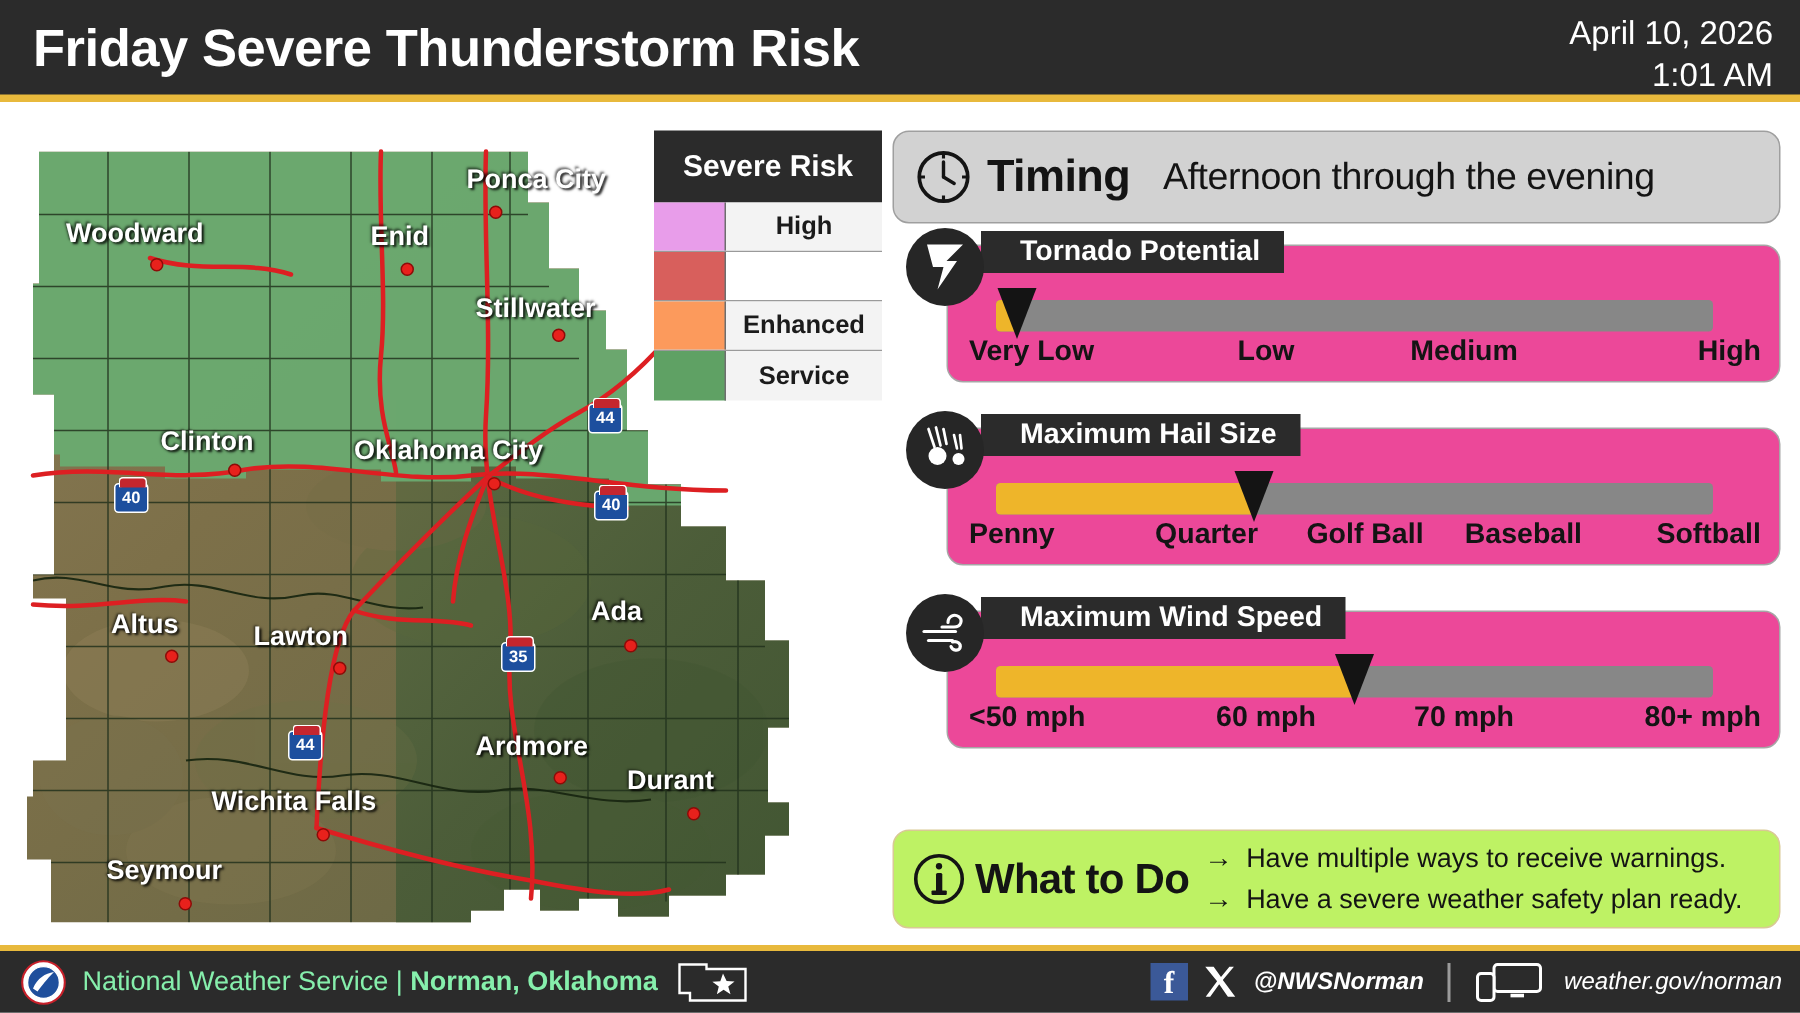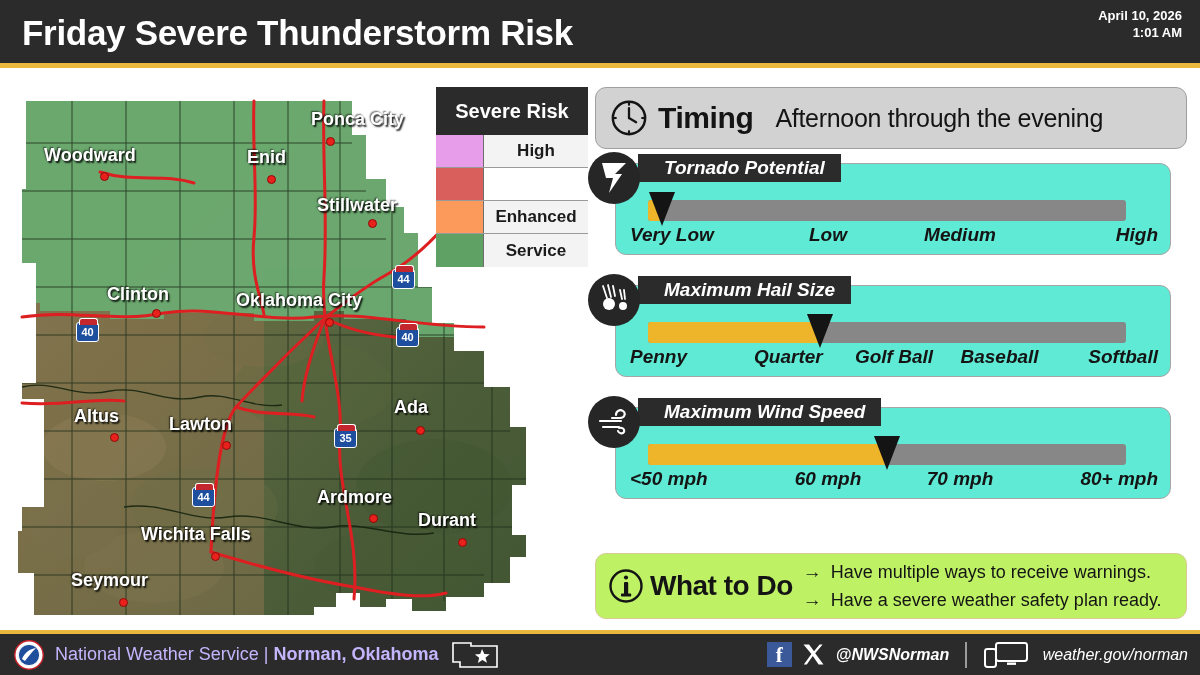--- a/index.html
+++ b/index.html
@@ -18,21 +18,21 @@
     border-bottom: 5px solid #e8b93c;
   }
   #header-title {
     position: absolute; left: 22px; top: 13px;
     font-size: 35px; font-weight: bold; color: #ffffff;
     letter-spacing: -0.3px;
   }
   #header-datetime {
     position: absolute; right: 18px; top: 8px;
     text-align: right; color: #ffffff;
-    font-size: 13px; font-weight: bold; line-height: 1.28;
+    font-size: 22px; font-weight: normal; line-height: 1.28;
   }
 
   
   #body-area {
     position: absolute; left: 0; top: 73px; width: 1200px; height: 557px;
     background: #ffffff;
   }
 
   
   #map-wrap {
@@ -97,22 +97,22 @@
   #timing-word {
     margin-left: 10px; font-size: 30px; font-weight: bold; color: #141414;
     letter-spacing: -0.4px;
   }
   #timing-text {
     margin-left: 22px; font-size: 25px; color: #141414; letter-spacing: -0.3px;
   }
 
   
   .risk-panel {
-    position: absolute; left: 20px; width: 556px; height: 92px;
-    background: #5eead4; border: 1.5px solid #a6a6a6; border-radius: 11px; font-style: italic;
+    position: absolute; left: 36px; width: 556px; height: 92px;
+    background: #ec4899; border: 1.5px solid #a6a6a6; border-radius: 11px;
   }
   .risk-icon-circle {
     position: absolute; left: -28px; top: -12px; width: 52px; height: 52px;
     border-radius: 50%; background: #262626; z-index: 4;
   }
   .risk-icon-circle svg { position: absolute; left: 7px; top: 7px; }
   .risk-title {
     position: absolute; left: 22px; top: -10px; height: 28px;
     background: #2b2b2b; color: #ffffff;
     font-size: 19px; font-weight: bold;
@@ -166,21 +166,21 @@
   #footer {
     position: absolute; left: 0; bottom: 0; width: 1200px; height: 45px;
     background: #2b2b2b; border-top: 4px solid #e8b93c;
   }
   #footer-left {
     position: absolute; left: 14px; top: 0; height: 41px;
     display: flex; align-items: center;
   }
   .noaa-logo { width: 30px; height: 30px; flex: 0 0 30px; }
   #footer-nws {
-    margin-left: 11px; color: #c4b5fd; font-size: 18px; white-space: nowrap;
+    margin-left: 11px; color: #86efac; font-size: 18px; white-space: nowrap;
   }
   #footer-nws b { font-weight: bold; }
   .ok-outline { margin-left: 12px; width: 50px; height: 30px; }
   #footer-right {
     position: absolute; right: 12px; top: 0; height: 41px;
     display: flex; align-items: center;
   }
   .fb-box {
     width: 25px; height: 25px; background: #3b5998; color: #ffffff;
     font-size: 21px; font-weight: bold; font-family: "Liberation Serif", serif;

